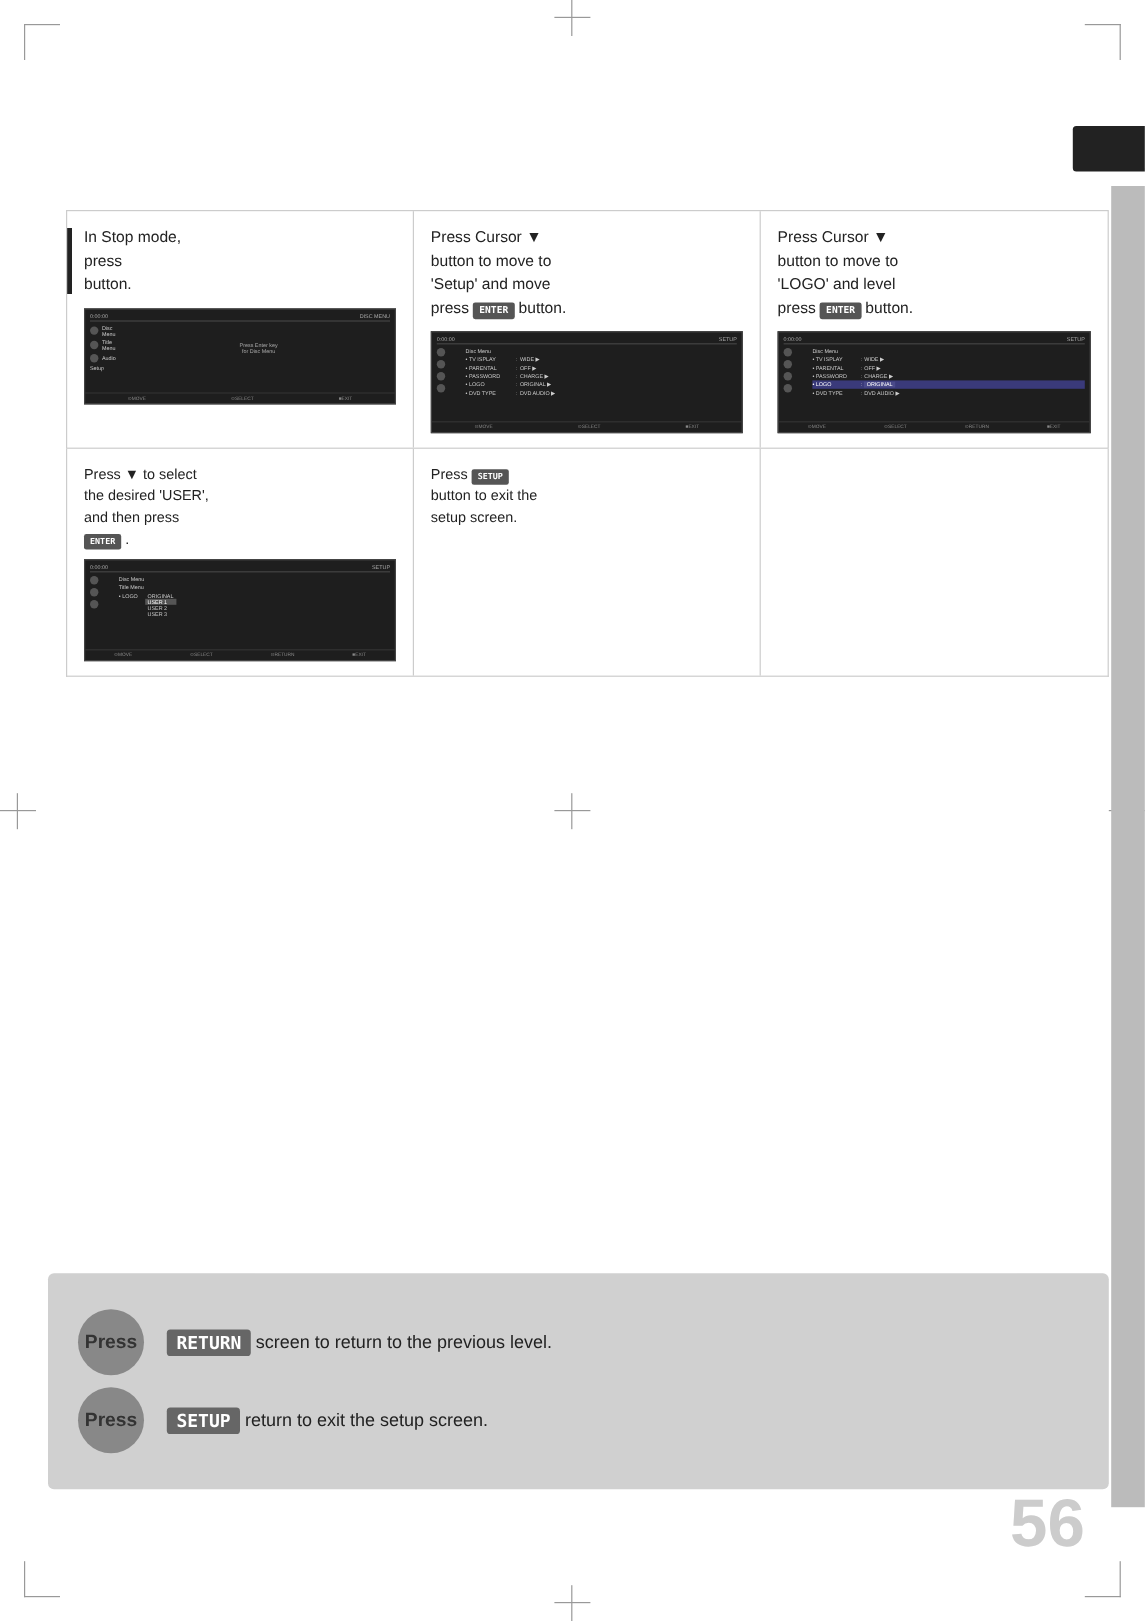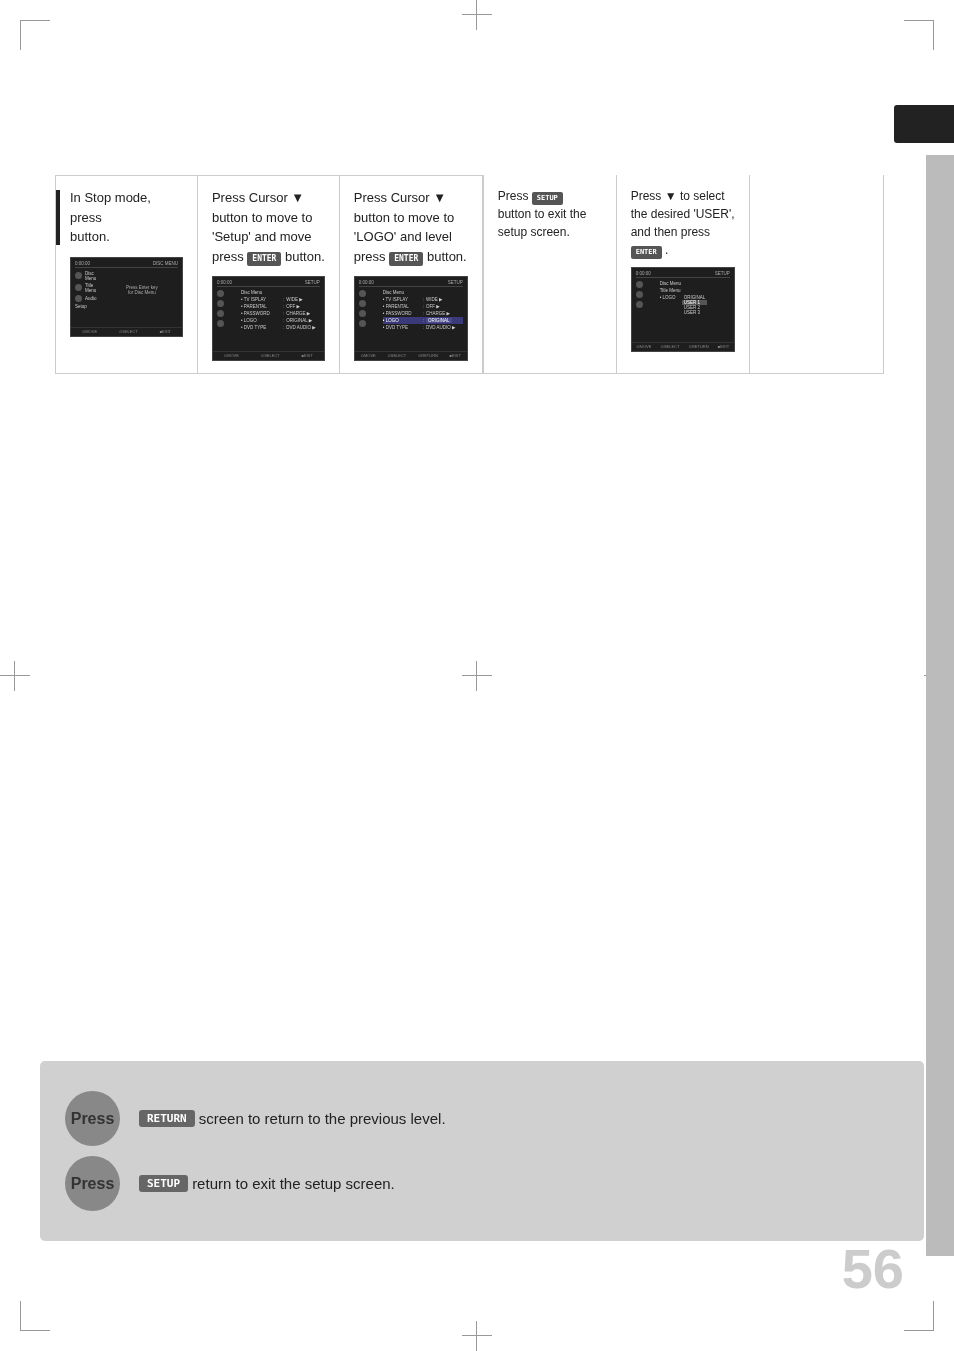--- a/index.html
+++ b/index.html
@@ -216,21 +216,21 @@
       font-weight: bold;
       margin-right: 15px;
       flex-shrink: 0;
     }
 
     
     .btn-img {
       display: inline-block;
       background: #666;
       color: white;
-      font-size: 11px;
+      font-size: 15px;
       padding: 2px 8px;
       border-radius: 3px;
       margin: 0 4px;
       font-weight: bold;
       font-family: monospace;
     }
 
     
     .page-number {
       position: absolute;
@@ -510,20 +510,21 @@
       justify-content: space-around;
       font-size: 4px;
       color: #888;
       border-top: 1px solid #333;
       padding-top: 1px;
     }
 
     
     .steps-wrapper {
       display: flex;
+      flex-direction: column;
       gap: 0;
       border-radius: 27px;
     }
 
     .step-row {
       display: grid;
       grid-template-columns: 1fr 1fr 1fr;
       border: 1px solid #ccc;
     }
 
@@ -770,29 +771,20 @@
             <span>■EXIT</span>
           </div>
         </div>
       </div>
     </div>
 
     <div class="step-row-2">
 
       <div class="step-col-2">
         <div class="step-text-small">
-          <span>Press</span>
-          <span class="inline-btn" style="font-size:7px;">SETUP</span><br>
-          <span>button to exit the</span><br>
-          <span>setup screen.</span>
-        </div>
-      </div>
-
-      <div class="step-col-2">
-        <div class="step-text-small">
           <span>Press ▼ to select</span><br>
           <span>the desired 'USER',</span><br>
           <span>and then press</span><br>
           <span class="inline-btn" style="font-size:7px;">ENTER</span>
           <span>.</span>
         </div>
 
         <div class="user-screen">
           <div class="us-header">
             <span>0:00:00</span>
@@ -830,20 +822,29 @@
           </div>
           <div class="us-footer">
             <span>⊙MOVE</span>
             <span>⊙SELECT</span>
             <span>⊙RETURN</span>
             <span>■EXIT</span>
           </div>
         </div>
       </div>
 
+      <div class="step-col-2">
+        <div class="step-text-small">
+          <span>Press</span>
+          <span class="inline-btn" style="font-size:7px;">SETUP</span><br>
+          <span>button to exit the</span><br>
+          <span>setup screen.</span>
+        </div>
+      </div>
+
       <div class="step-col-empty" style="border-right: none;">
       </div>
     </div>
   </div>
 
 </div>
 
 <div class="info-box">
 
   <div class="info-row">

